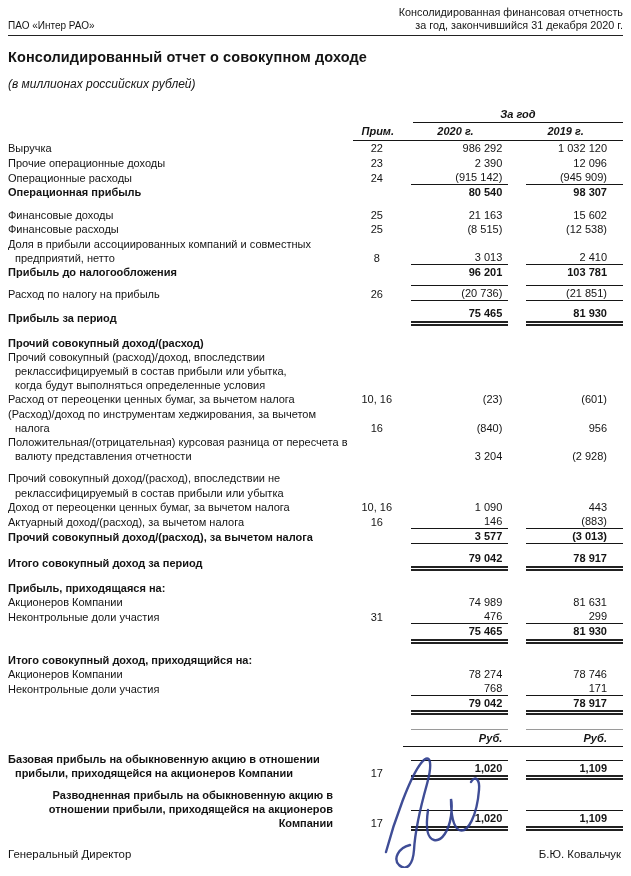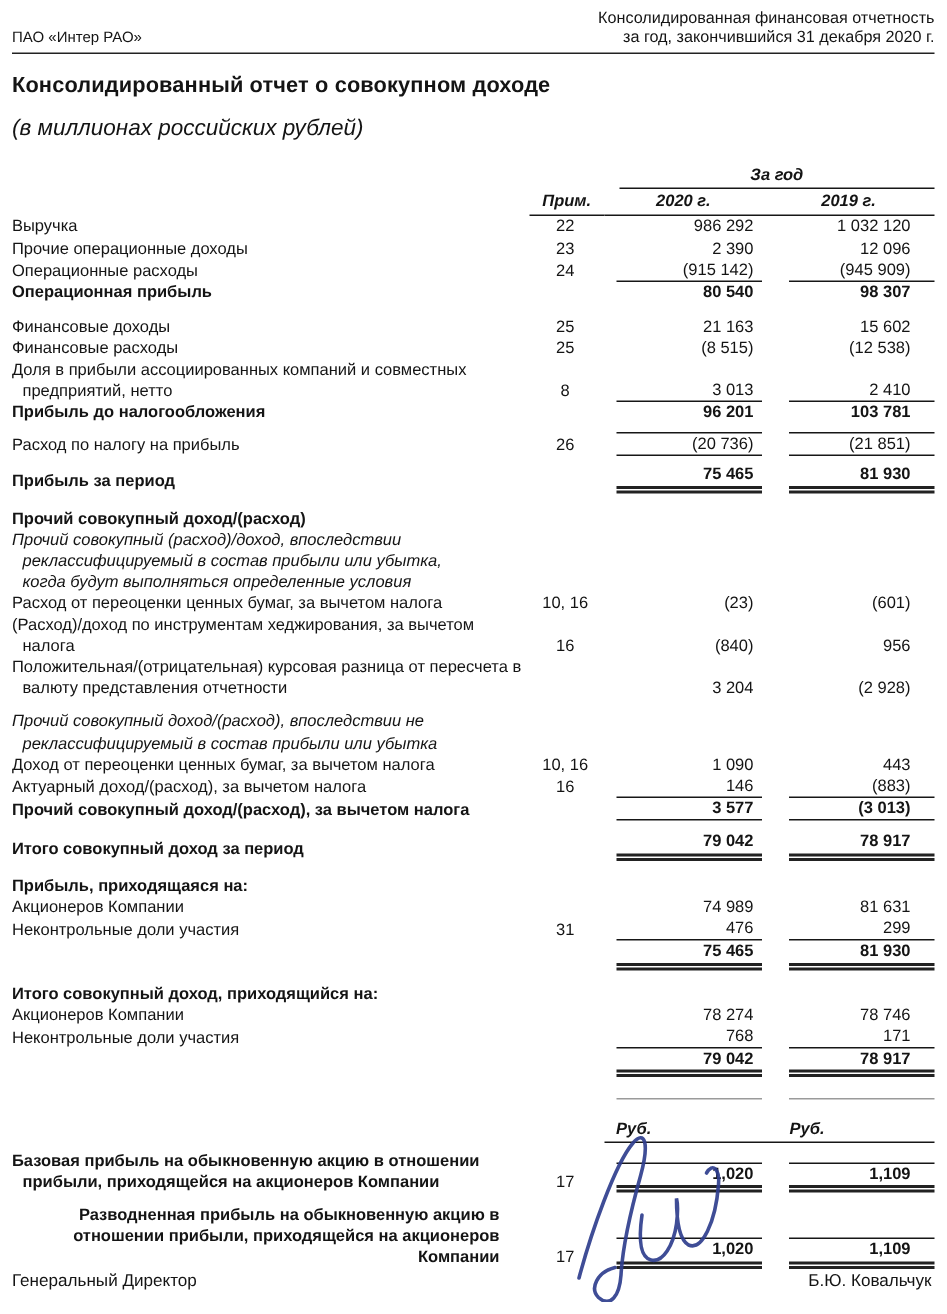--- a/index.html
+++ b/index.html
@@ -10,52 +10,52 @@
   }
   .page{position:absolute;inset:0;padding:6px 8px;box-sizing:border-box;}
 
   
   .hdr{display:flex;justify-content:space-between;align-items:flex-end;
        border-bottom:1.6px solid #222;padding-bottom:3px;}
   .hdr-left{font-size:10px;padding-bottom:1px;}
   .hdr-right{text-align:right;font-size:10.8px;line-height:13px;}
 
   .title{margin-top:13px;font-weight:bold;font-size:14.5px;letter-spacing:.1px;}
-  .subtitle{margin-top:12px;font-style:italic;font-size:15px;}
+  .subtitle{margin-top:12px;font-style:italic;font-size:12px;}
 
   
   table{border-collapse:separate;border-spacing:0;width:615px;margin-top:16px;}
   td{padding:0;vertical-align:bottom;font-size:11px;line-height:14.2px;}
   .zagod{text-align:center;font-weight:bold;font-style:italic;
          border-bottom:1.2px solid #161616;margin-left:10px;padding-bottom:1px;}
   .ch{font-weight:bold;font-style:italic;text-align:center;
       border-bottom:1.6px solid #161616;padding:1px 0 2px 0;}
   .ch-note{text-align:center;}
 
   .c-lbl{width:346px;}
   .c-note{width:48px;text-align:center;padding-right:2px;}
   .c-v1{width:106px;}
   .c-v2{width:115px;}
 
   .lbl{padding-left:7px;text-indent:-7px;max-width:352px;}
   .b{font-weight:bold;}
-  .i{font-style:italic;}
+  .i{}
 
   .vd{text-align:right;}
   .v1d{margin-left:8px;padding-right:6px;}
   .v2d{margin-left:18px;padding-right:16px;}
 
   .rl-b{border-bottom:1.3px solid #161616;}
   .rl-tb{border-top:1.3px solid #161616;border-bottom:1.3px solid #161616;}
   .rl-d{border-bottom:5px double #222;}
   .rl-td{border-top:1.3px solid #161616;border-bottom:5px double #222;}
 
   .rub-td{border-bottom:1.3px solid #161616;}
-  .rub-d{text-align:left;font-weight:bold;font-style:italic;
-         border-top:1px solid #9a9a9a;padding-top:13px;}
+  .rub-d{text-align:right;font-weight:bold;font-style:italic;
+         border-top:1px solid #9a9a9a;padding-top:1px;}
 
   
   .footer{position:absolute;left:8px;right:10px;bottom:16px;
           display:flex;justify-content:space-between;font-size:11.4px;}
   .sig{position:absolute;left:362px;top:752px;z-index:5;}
 </style>
 </head>
 <body>
 
 <div class="page">

